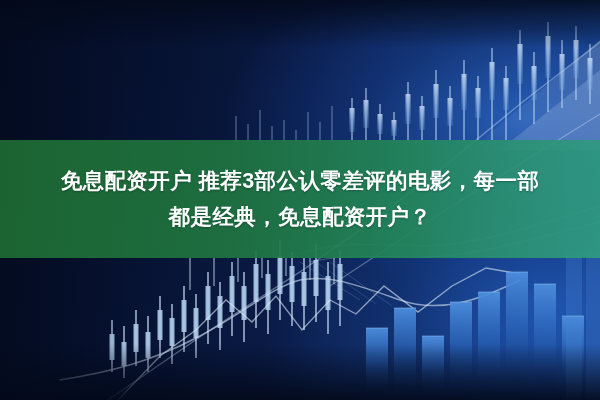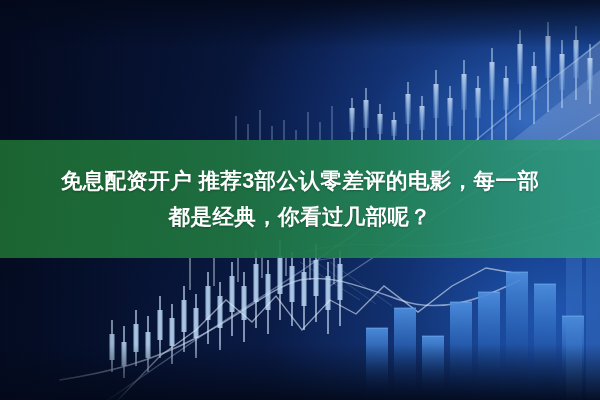--- a/index.html
+++ b/index.html
@@ -263,17 +263,17 @@
       <path d="M 310 262 C 360 250, 410 262, 462 254 C 512 246, 560 232, 600 222" stroke-width="1"></path>
     </g>
   </svg>
 
   <div class="bg-vig"></div>
 
   <div class="green-band" id="green-band" style="top:140px; height:118px;">
     <div class="green-band-bg"></div>
     <div class="green-band-inner">
       <div class="headline-line" id="headline-line-1">免息配资开户 推荐3部公认零差评的电影，每一部</div>
-      <div class="headline-line" id="headline-line-2">都是经典，你看过几部呢？</div>
+      <div class="headline-line" id="headline-line-2">都是经典，免息配资开户？</div>
     </div>
   </div>
 
 </div>
 
 </body></html>

